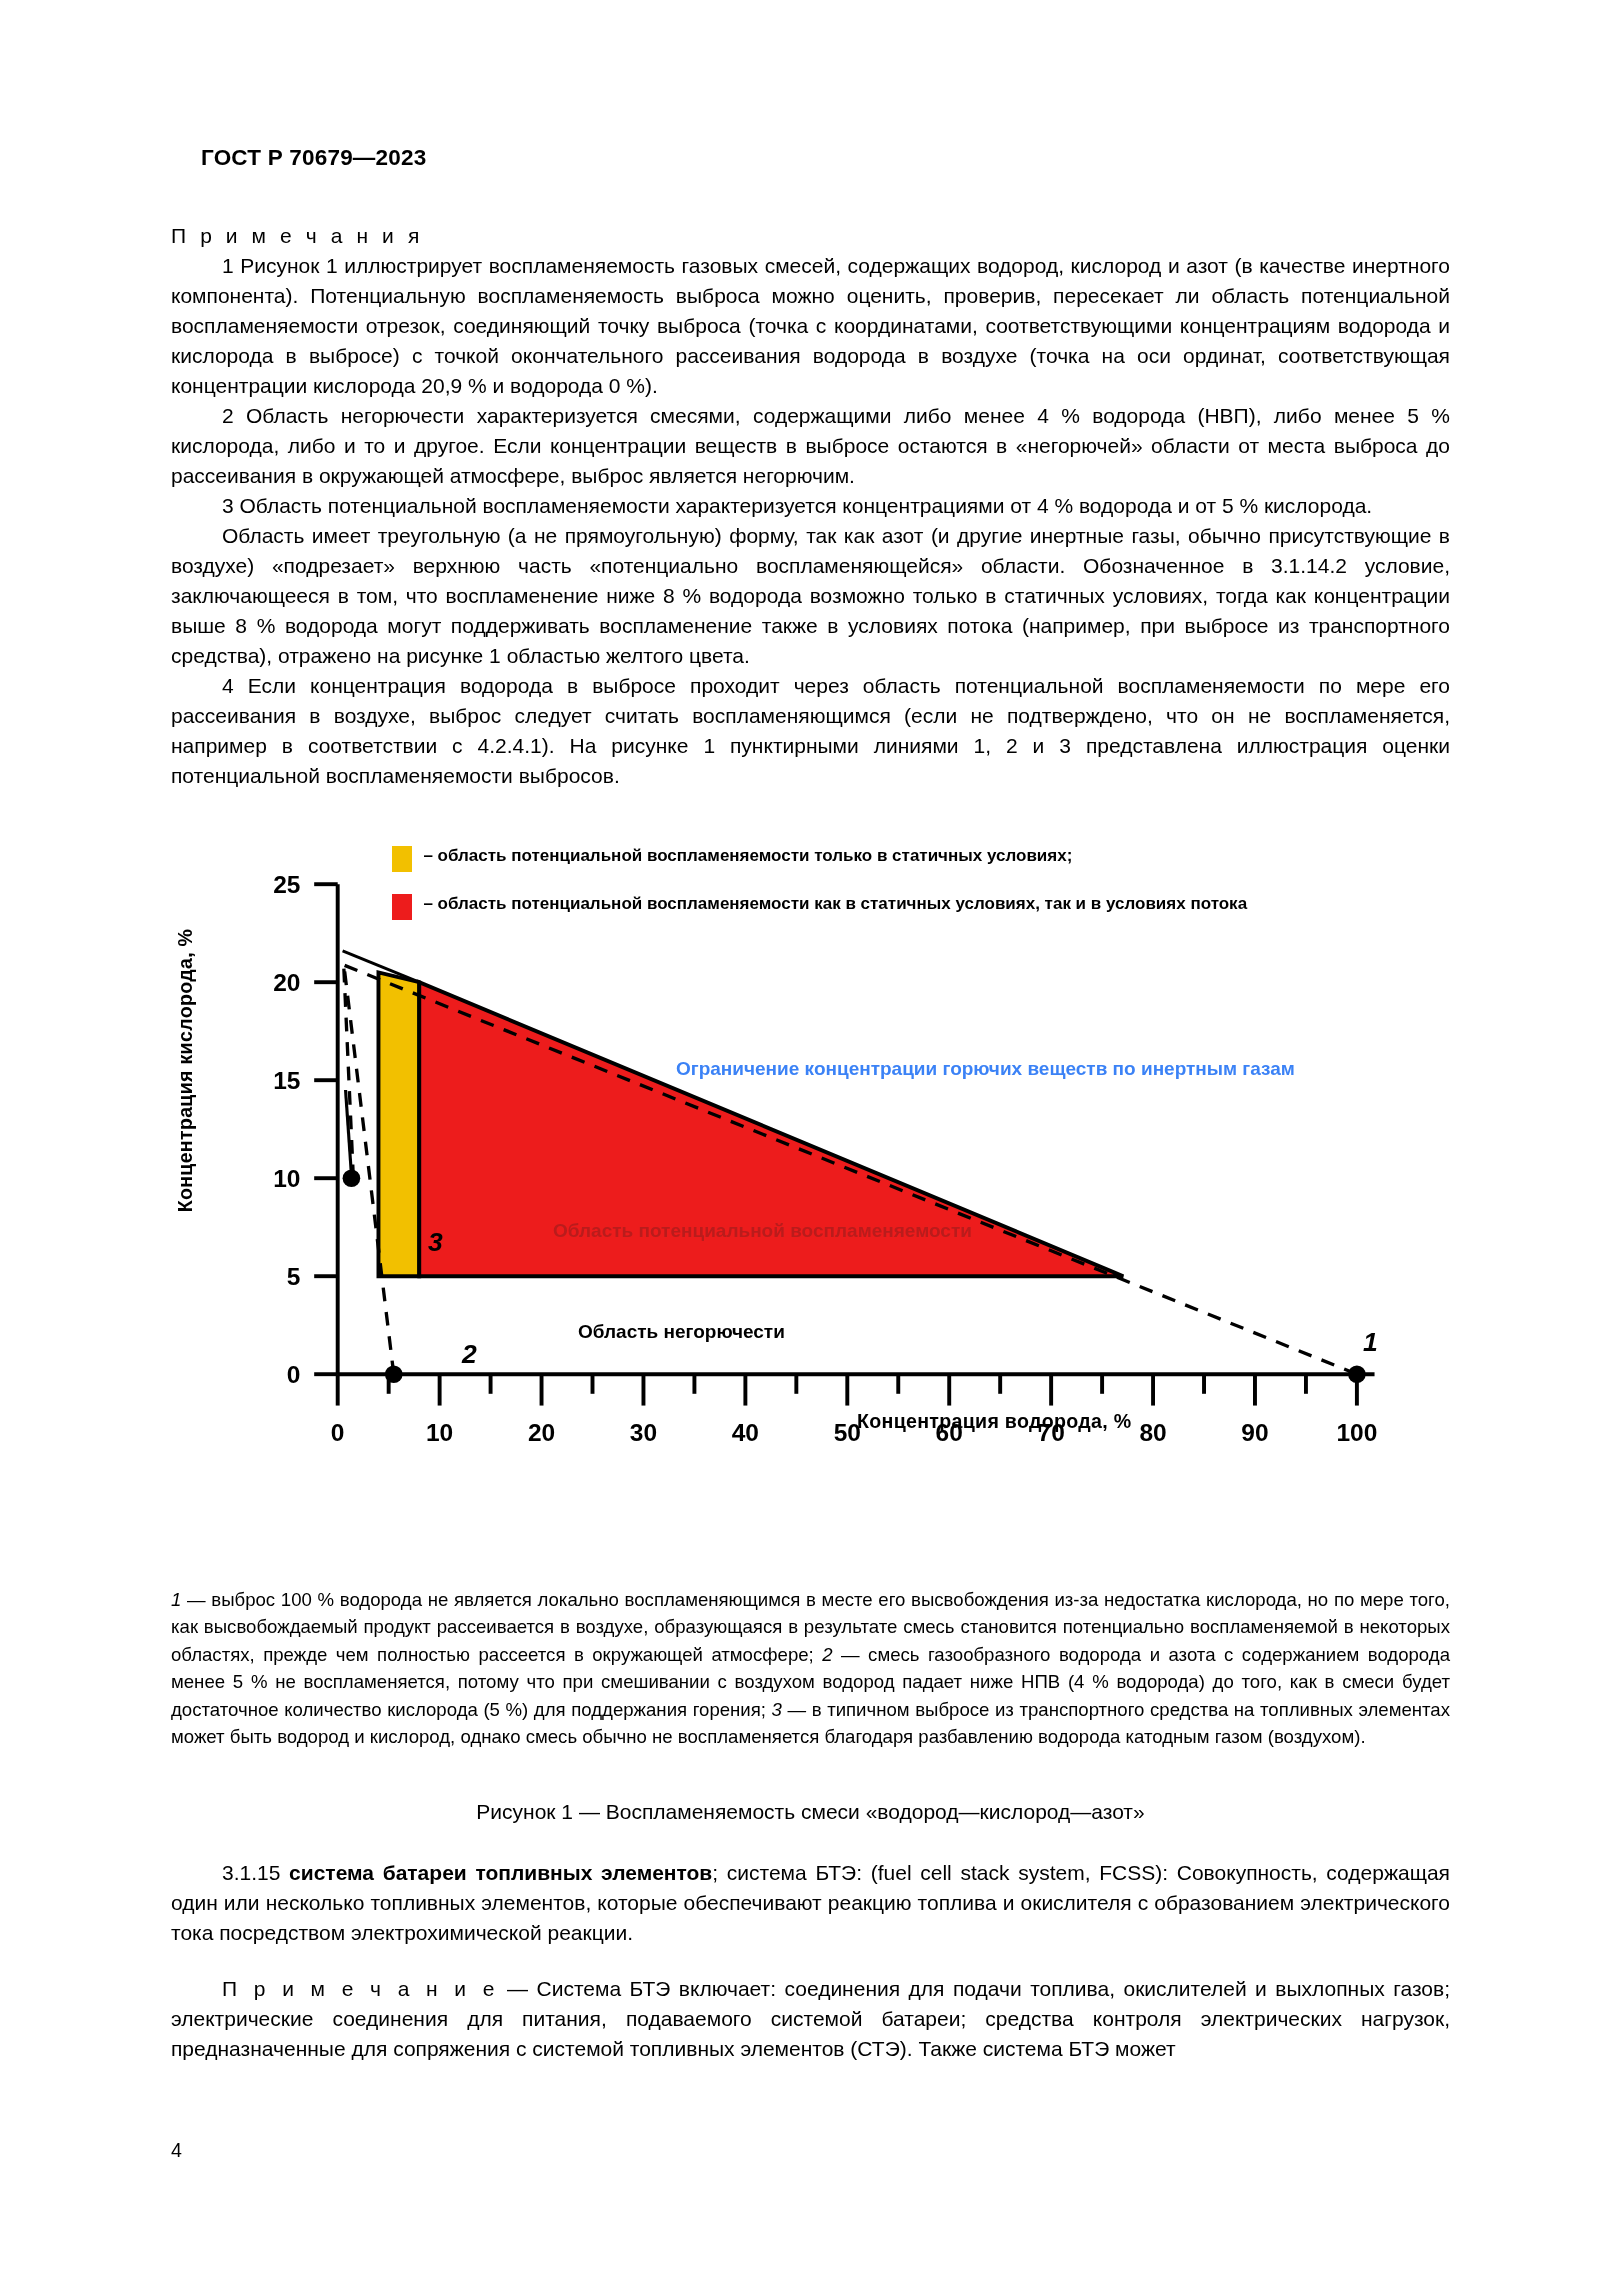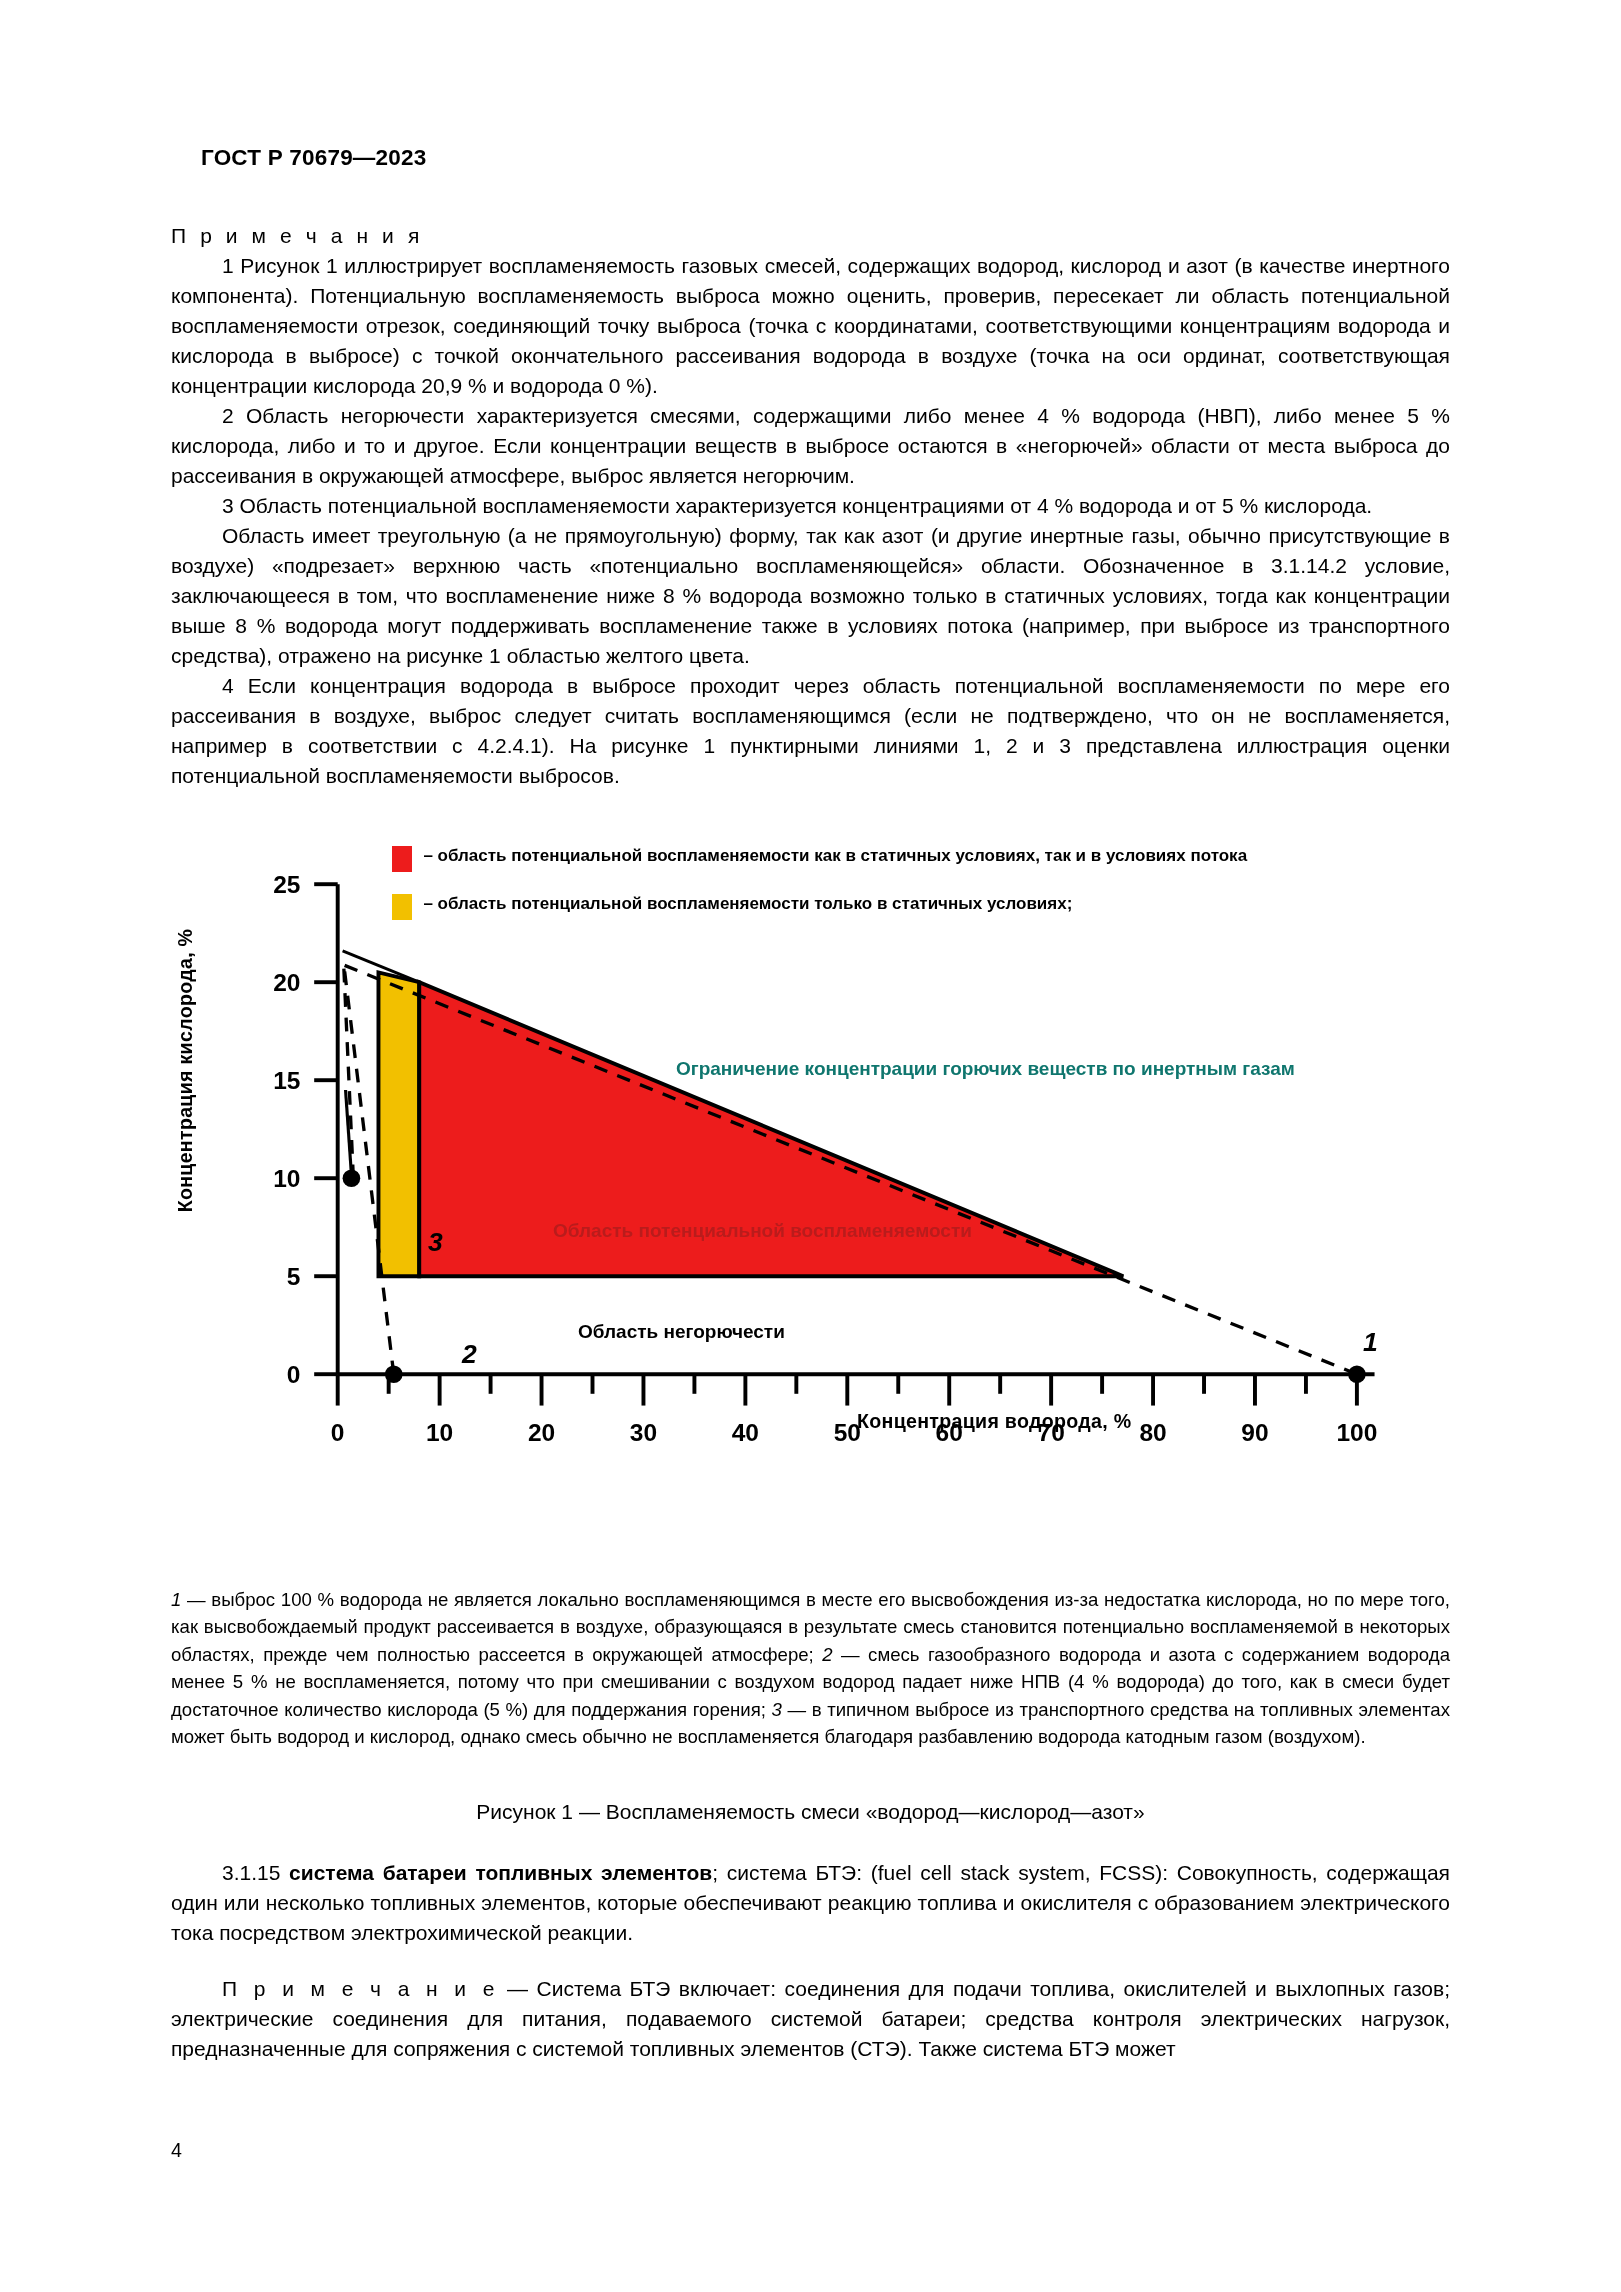--- a/index.html
+++ b/index.html
@@ -108,21 +108,21 @@
   }
   .axis-annot {
     position: absolute;
     font-weight: bold;
     font-size: 19px;
     line-height: 24.5px;
   }
   .annot-inert {
     left: 505px;
     top: 212px;
-    color: #0f766e;
+    color: #3b82f6;
   }
   .annot-flam {
     left: 382px;
     top: 374px;
     color: #b91c1c;
   }
   .annot-nonflam {
     left: 407px;
     top: 475px;
     color: #000;
@@ -187,26 +187,26 @@
     <p class="para">2 Область негорючести характеризуется смесями, содержащими либо менее 4 % водорода (НВП), либо менее 5 % кислорода, либо и то и другое. Если концентрации веществ в выбросе остаются в «негорючей» области от места выброса до рассеивания в окружающей атмосфере, выброс является негорючим.</p>
     <p class="para">3 Область потенциальной воспламеняемости характеризуется концентрациями от 4 % водорода и от 5 % кислорода.</p>
     <p class="para">Область имеет треугольную (а не прямоугольную) форму, так как азот (и другие инертные газы, обычно присутствующие в воздухе) «подрезает» верхнюю часть «потенциально воспламеняющейся» области. Обозначенное в 3.1.14.2 условие, заключающееся в том, что воспламенение ниже 8 % водорода возможно только в статичных условиях, тогда как концентрации выше 8 % водорода могут поддерживать воспламенение также в условиях потока (например, при выбросе из транспортного средства), отражено на рисунке 1 областью желтого цвета.</p>
     <p class="para">4 Если концентрация водорода в выбросе проходит через область потенциальной воспламеняемости по мере его рассеивания в воздухе, выброс следует считать воспламеняющимся (если не подтверждено, что он не воспламеняется, например в соответствии с 4.2.4.1). На рисунке 1 пунктирными линиями 1, 2 и 3 представлена иллюстрация оценки потенциальной воспламеняемости выбросов.</p>
   </div>
 
   <div class="figure">
 
     <div class="legend">
       <div class="legend-row">
+        <div class="legend-swatch" style="background:#f2c000"></div>
+        <div class="legend-text">– область потенциальной воспламеняемости только в статичных условиях;</div>
+      </div>
+      <div class="legend-row">
         <div class="legend-swatch" style="background:#ed1c1c"></div>
         <div class="legend-text">– область потенциальной воспламеняемости как в статичных условиях, так и в условиях потока</div>
-      </div>
-      <div class="legend-row">
-        <div class="legend-swatch" style="background:#f2c000"></div>
-        <div class="legend-text">– область потенциальной воспламеняемости только в статичных условиях;</div>
       </div>
     </div>
 
     <div class="plot-wrap">
 
       <svg width="1284" height="686" viewBox="0 0 1310 700">
 
         <g>
 
           <polygon points="211.6,440 211.6,130 253.2,140 253.2,440" fill="#f2c000" stroke="#000000" stroke-width="4"></polygon>

